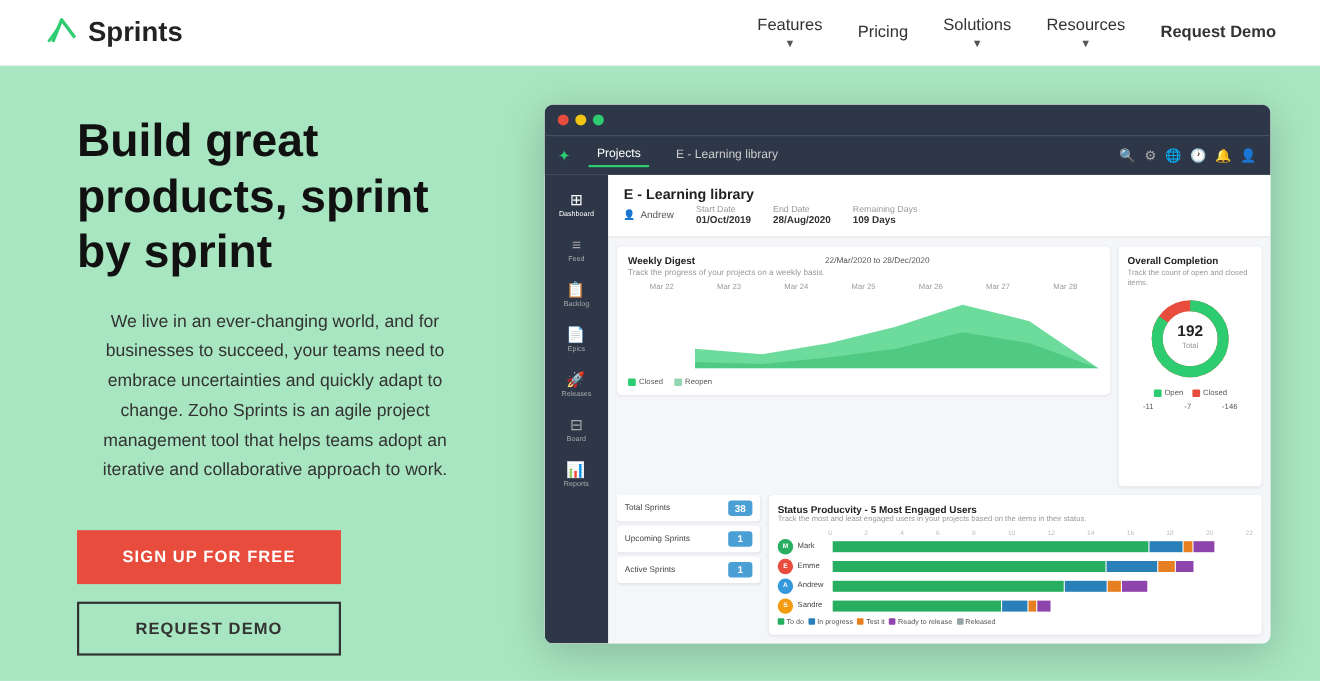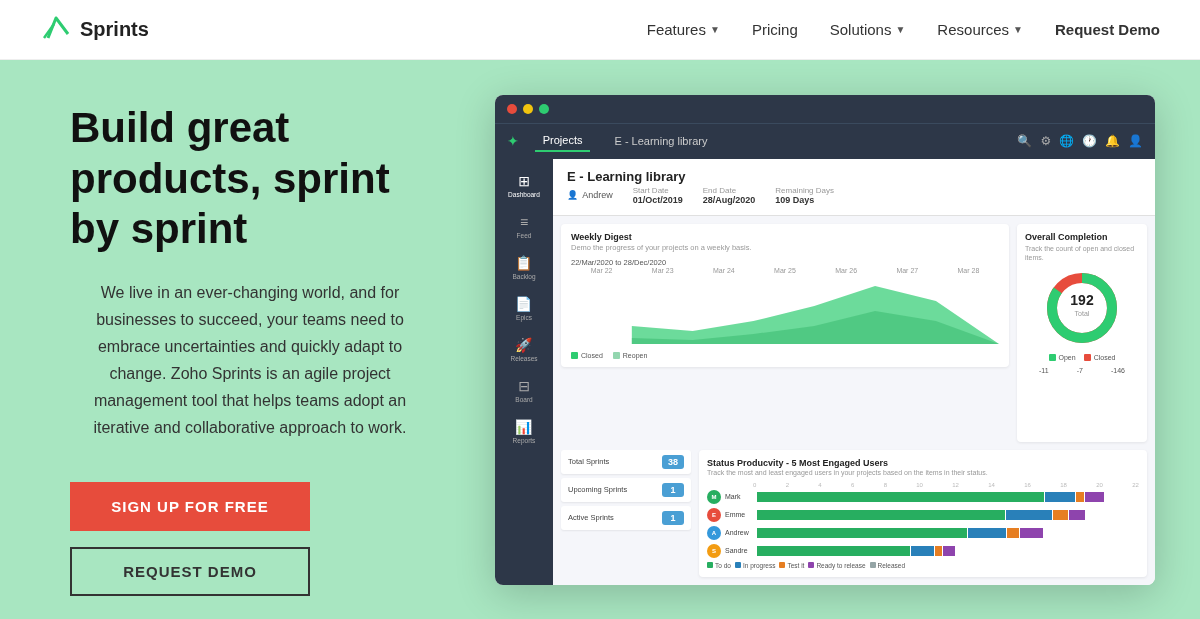--- a/index.html
+++ b/index.html
@@ -6,23 +6,23 @@
     body { font-family: -apple-system, BlinkMacSystemFont, 'Segoe UI', sans-serif; background: #fff; width: 1200px; height: 619px; overflow: hidden; }
 
     
     nav {
       display: flex; align-items: center; justify-content: space-between;
       padding: 0 40px; height: 60px; background: #fff;
       border-bottom: 1px solid #eee;
     }
     .nav-logo { display: flex; align-items: center; gap: 8px; }
     .nav-logo-icon { width: 32px; height: 32px; }
-    .nav-logo-text { font-size: 20px; font-weight: 700; color: #222; }
+    .nav-logo-text { font-size: 25px; font-weight: 700; color: #222; }
     .nav-links { display: flex; align-items: center; gap: 32px; }
-    .nav-link { font-size: 15px; color: #333; cursor: pointer; display: flex; align-items: center; gap: 4px; text-decoration: none; }
+    .nav-link { font-size: 15px; color: #333; cursor: pointer; display: flex; align-items: center; gap: 4px; text-decoration: none; flex-direction: column; }
     .nav-caret { font-size: 10px; color: #555; }
     .nav-demo { font-size: 15px; font-weight: 600; color: #333; cursor: pointer; }
 
     
     .hero {
       display: flex; align-items: stretch;
       background: #a8e6c1; height: 559px;
     }
     .hero-left {
       flex: 0 0 480px; padding: 70px 50px 50px 70px;
@@ -277,24 +277,24 @@
                 <span class="dash-page-meta-value">109 Days</span>
               </div>
             </div>
           </div>
 
           <div class="dash-content">
 
             <div class="dash-left-panel">
 
               <div class="card">
-                <div style="display:flex;justify-content:space-between;align-items:flex-start;flex-direction:column;">
+                <div style="display:flex;justify-content:flex-start;align-items:flex-start;">
                   <div>
                     <div class="card-title">Weekly Digest</div>
-                    <div class="card-subtitle">Demo the progress of your projects on a weekly basis.</div>
+                    <div class="card-subtitle">Track the progress of your projects on a weekly basis.</div>
                   </div>
                   <div style="font-size:7.5px;color:#555;">22/Mar/2020 to 28/Dec/2020</div>
                 </div>
                 <div class="chart-labels">
                   <span>Mar 22</span>
                   <span>Mar 23</span>
                   <span>Mar 24</span>
                   <span>Mar 25</span>
                   <span>Mar 26</span>
                   <span>Mar 27</span>

